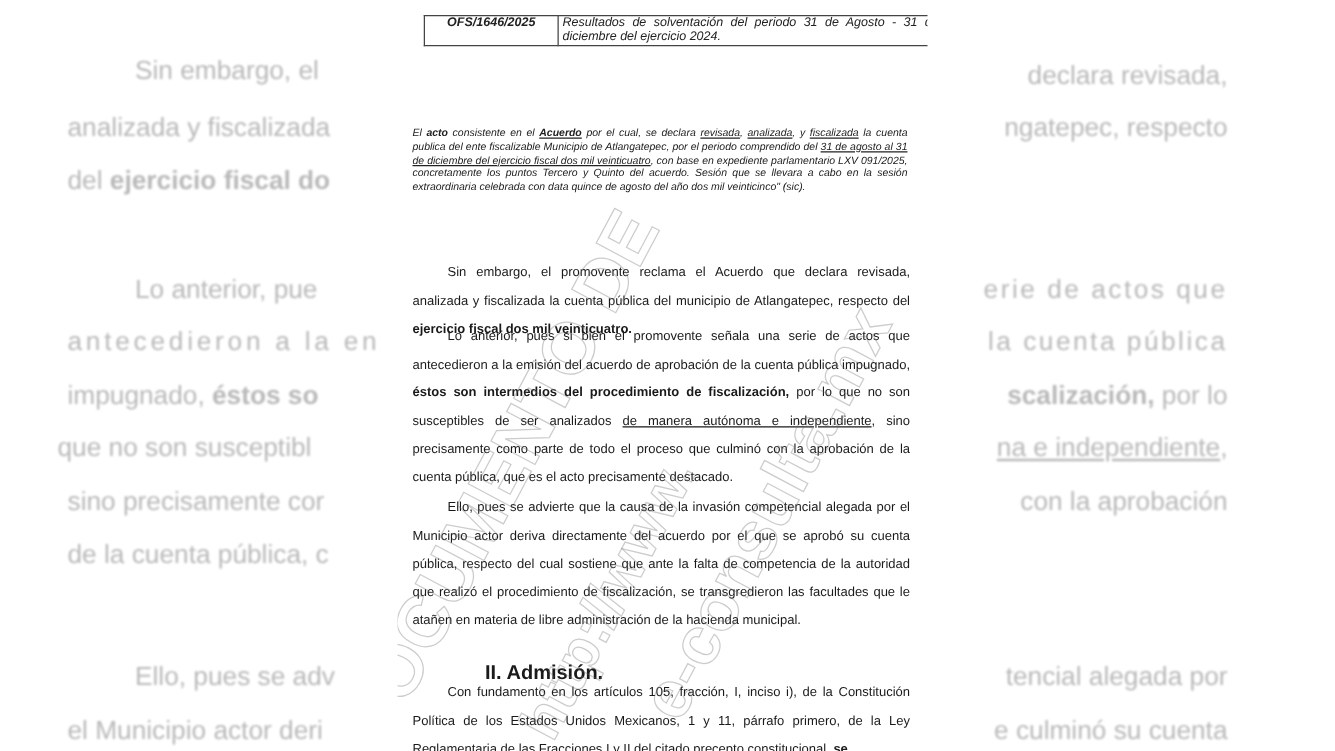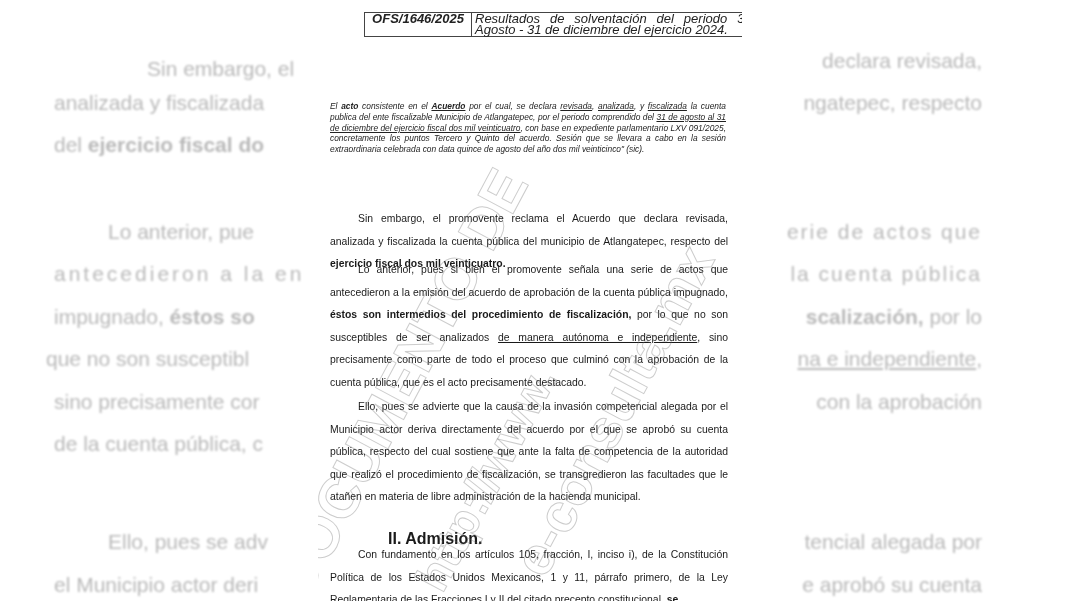--- a/index.html
+++ b/index.html
@@ -23,22 +23,22 @@
     
     .page {
       position: absolute; left: 318px; top: 0; width: 424px; height: 601px;
       background: #ffffff; overflow: hidden;
     }
     .doc {
       position: absolute; left: 10px; top: 0; width: 398px;
       color: #1a1a1a;
     }
     table.ofs {
-      position: absolute; left: 36px; top: 12px; width: 416px;
-      border-collapse: collapse; font-style: italic; font-size: 13px; line-height: 10.6px;
+      position: absolute; left: 11px; top: 12px; width: 416px;
+      border-collapse: collapse; font-style: italic; font-size: 10px; line-height: 10.6px;
       color: #222;
     }
     table.ofs td { border: 1px solid #444; padding: 1px 3px; vertical-align: top; }
     table.ofs td.code { width: 100px; font-weight: bold; text-align: center; }
     table.ofs td.desc { text-align: justify; }
 
     .quote {
       position: absolute; left: 2px; top: 101px; width: 396px;
       font-size: 8.4px; line-height: 10.8px; font-style: italic; text-align: justify; color: #222;
     }
@@ -59,42 +59,42 @@
       font-family: "Liberation Sans", sans-serif; font-weight: bold;
       color: transparent; -webkit-text-stroke: 1px rgba(110,110,110,0.35);
       white-space: nowrap; transform-origin: left center;
     }
   </style>
 </head>
 <body>
 
 <div class="bg-layer">
   <div class="bg-text">
-    <div class="bg-line" style="top:48px;left:108px;margin-left:39px;"><span>Sin embargo, el</span></div>
+    <div class="bg-line" style="top:36px;left:108px;"><span>Sin embargo, el</span></div>
     <div class="bg-line" style="top:82px;left:54px;"><span>analizada y fiscalizada</span></div>
     <div class="bg-line" style="top:124px;left:54px;"><span>del </span><b>ejercicio fiscal do</b></div>
     <div class="bg-line" style="top:211px;left:108px;"><span>Lo anterior, pue</span></div>
     <div class="bg-line" style="top:253px;left:54px;letter-spacing:3px;"><span>antecedieron a la en</span></div>
     <div class="bg-line" style="top:296px;left:54px;"><span>impugnado, </span><b>éstos so</b></div>
     <div class="bg-line" style="top:338px;left:46px;text-align:center;"><span>que no son susceptibl</span></div>
     <div class="bg-line" style="top:381px;left:54px;"><span>sino precisamente cor</span></div>
     <div class="bg-line" style="top:423px;left:54px;"><span>de la cuenta pública, c</span></div>
     <div class="bg-line" style="top:521px;left:108px;"><span>Ello, pues se adv</span></div>
     <div class="bg-line" style="top:564px;left:54px;"><span>el Municipio actor deri</span></div>
   </div>
   <div class="bg-text">
     <div class="bg-line" style="top:40px;right:86px;"><span>declara revisada,</span></div>
     <div class="bg-line" style="top:82px;right:86px;"><span>ngatepec, respecto</span></div>
     <div class="bg-line" style="top:211px;right:86px;letter-spacing:2px;"><span>erie de actos que</span></div>
     <div class="bg-line" style="top:253px;right:86px;letter-spacing:2px;"><span>la cuenta pública</span></div>
     <div class="bg-line" style="top:296px;right:86px;"><b>scalización,</b><span> por lo</span></div>
     <div class="bg-line" style="top:338px;right:86px;"><u>na e independiente</u><span>,</span></div>
     <div class="bg-line" style="top:381px;right:86px;"><span>con la aprobación</span></div>
     <div class="bg-line" style="top:521px;right:86px;"><span>tencial alegada por</span></div>
-    <div class="bg-line" style="top:564px;right:86px;"><span>e aprobó su cuenta</span></div>
+    <div class="bg-line" style="top:564px;right:86px;"><span>e culminó su cuenta</span></div>
   </div>
 </div>
 
 <div class="page">
   <div class="doc">
 
     <table class="ofs">
       <tbody>
           <tr>
         <td class="code">OFS/1646/2025</td>

